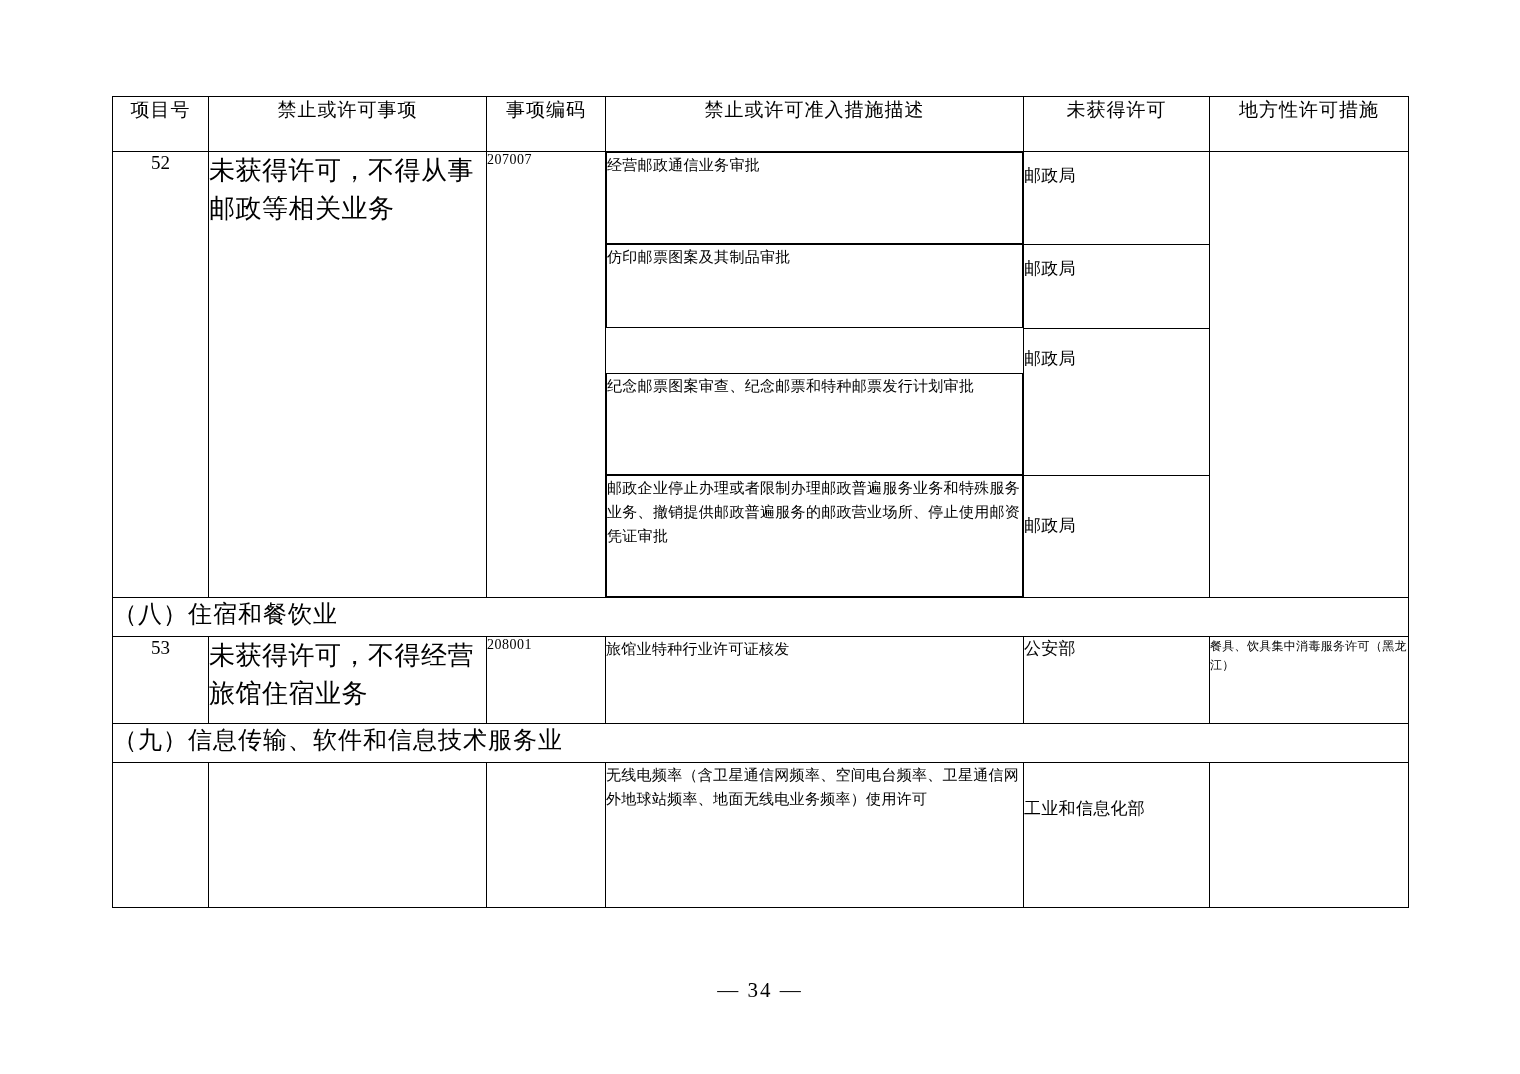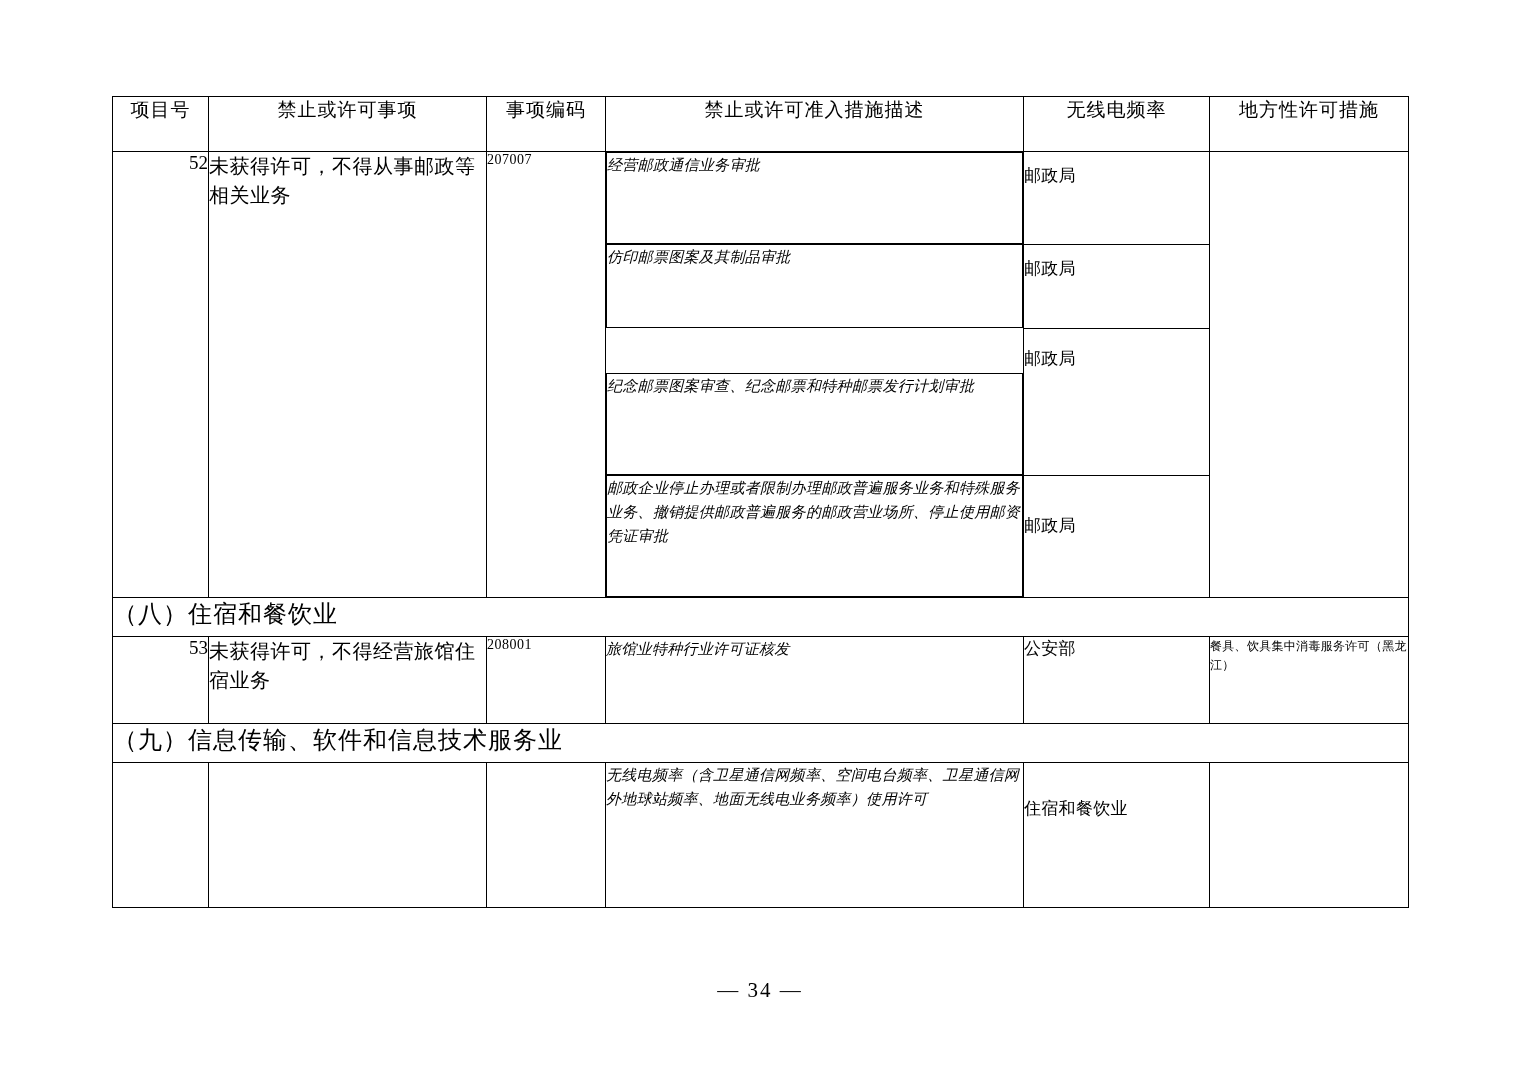--- a/index.html
+++ b/index.html
@@ -48,43 +48,42 @@
     text-align: center;
     font-size: 19px;
     font-weight: bold;
     font-family: Liberation Serif, serif;
     letter-spacing: 1px;
     height: 54px;
     vertical-align: middle;
     padding: 2px 4px;
   }
   .num-cell {
-    text-align: right;
+    text-align: center;
     vertical-align: middle;
     font-size: 19px;
   }
   .item-cell {
-    font-size: 20px;
+    font-size: 26px;
     line-height: 1.45;
     padding: 6px 10px 6px 12px;
     vertical-align: middle;
     letter-spacing: 0.5px;
   }
   .code-cell {
     font-size: 14px;
     vertical-align: middle;
     padding-left: 10px;
     letter-spacing: 0.5px;
   }
   .desc-cell {
     font-size: 15px;
     line-height: 1.6;
     padding: 8px 10px 8px 10px;
     letter-spacing: 0.3px;
-    font-style: italic;
   }
   .dept-cell {
     font-size: 17px;
     padding: 8px 8px 8px 12px;
     letter-spacing: 0.3px;
   }
   .local-cell {
     font-size: 12px;
     line-height: 1.6;
     padding: 8px 8px 8px 10px;
@@ -150,21 +149,21 @@
         <col class="c4">
         <col class="c5">
         <col class="c6">
     </colgroup>
     <thead>
       <tr>
         <th class="hdr">项目号</th>
         <th class="hdr">禁止或许可事项</th>
         <th class="hdr">事项编码</th>
         <th class="hdr">禁止或许可准入措施描述</th>
-        <th class="hdr">无线电频率</th>
+        <th class="hdr">未获得许可</th>
         <th class="hdr">地方性许可措施</th>
       </tr>
     </thead>
     <tbody>
 
       <tr>
         <td class="num-cell" rowspan="4">52</td>
         <td class="item-cell" rowspan="4">未获得许可，不得从事邮政等相关业务</td>
         <td class="code-cell" rowspan="4">207007</td>
         <td class="desc-cell blk r1 pad-top-1">经营邮政通信业务审批</td>
@@ -207,20 +206,20 @@
 
       <tr>
         <td class="section-cell" colspan="6">（九）信息传输、软件和信息技术服务业</td>
       </tr>
 
       <tr class="row-last">
         <td class="num-cell"></td>
         <td class="item-cell"></td>
         <td class="code-cell"></td>
         <td class="desc-cell">无线电频率（含卫星通信网频率、空间电台频率、卫星通信网外地球站频率、地面无线电业务频率）使用许可</td>
-        <td class="dept-cell" style="padding-top:34px;">住宿和餐饮业</td>
+        <td class="dept-cell" style="padding-top:34px;">工业和信息化部</td>
         <td class="local-cell"></td>
       </tr>
     </tbody>
   </table>
 
   <div class="page-number">— 34 —</div>
 </div>
 
 </body></html>

